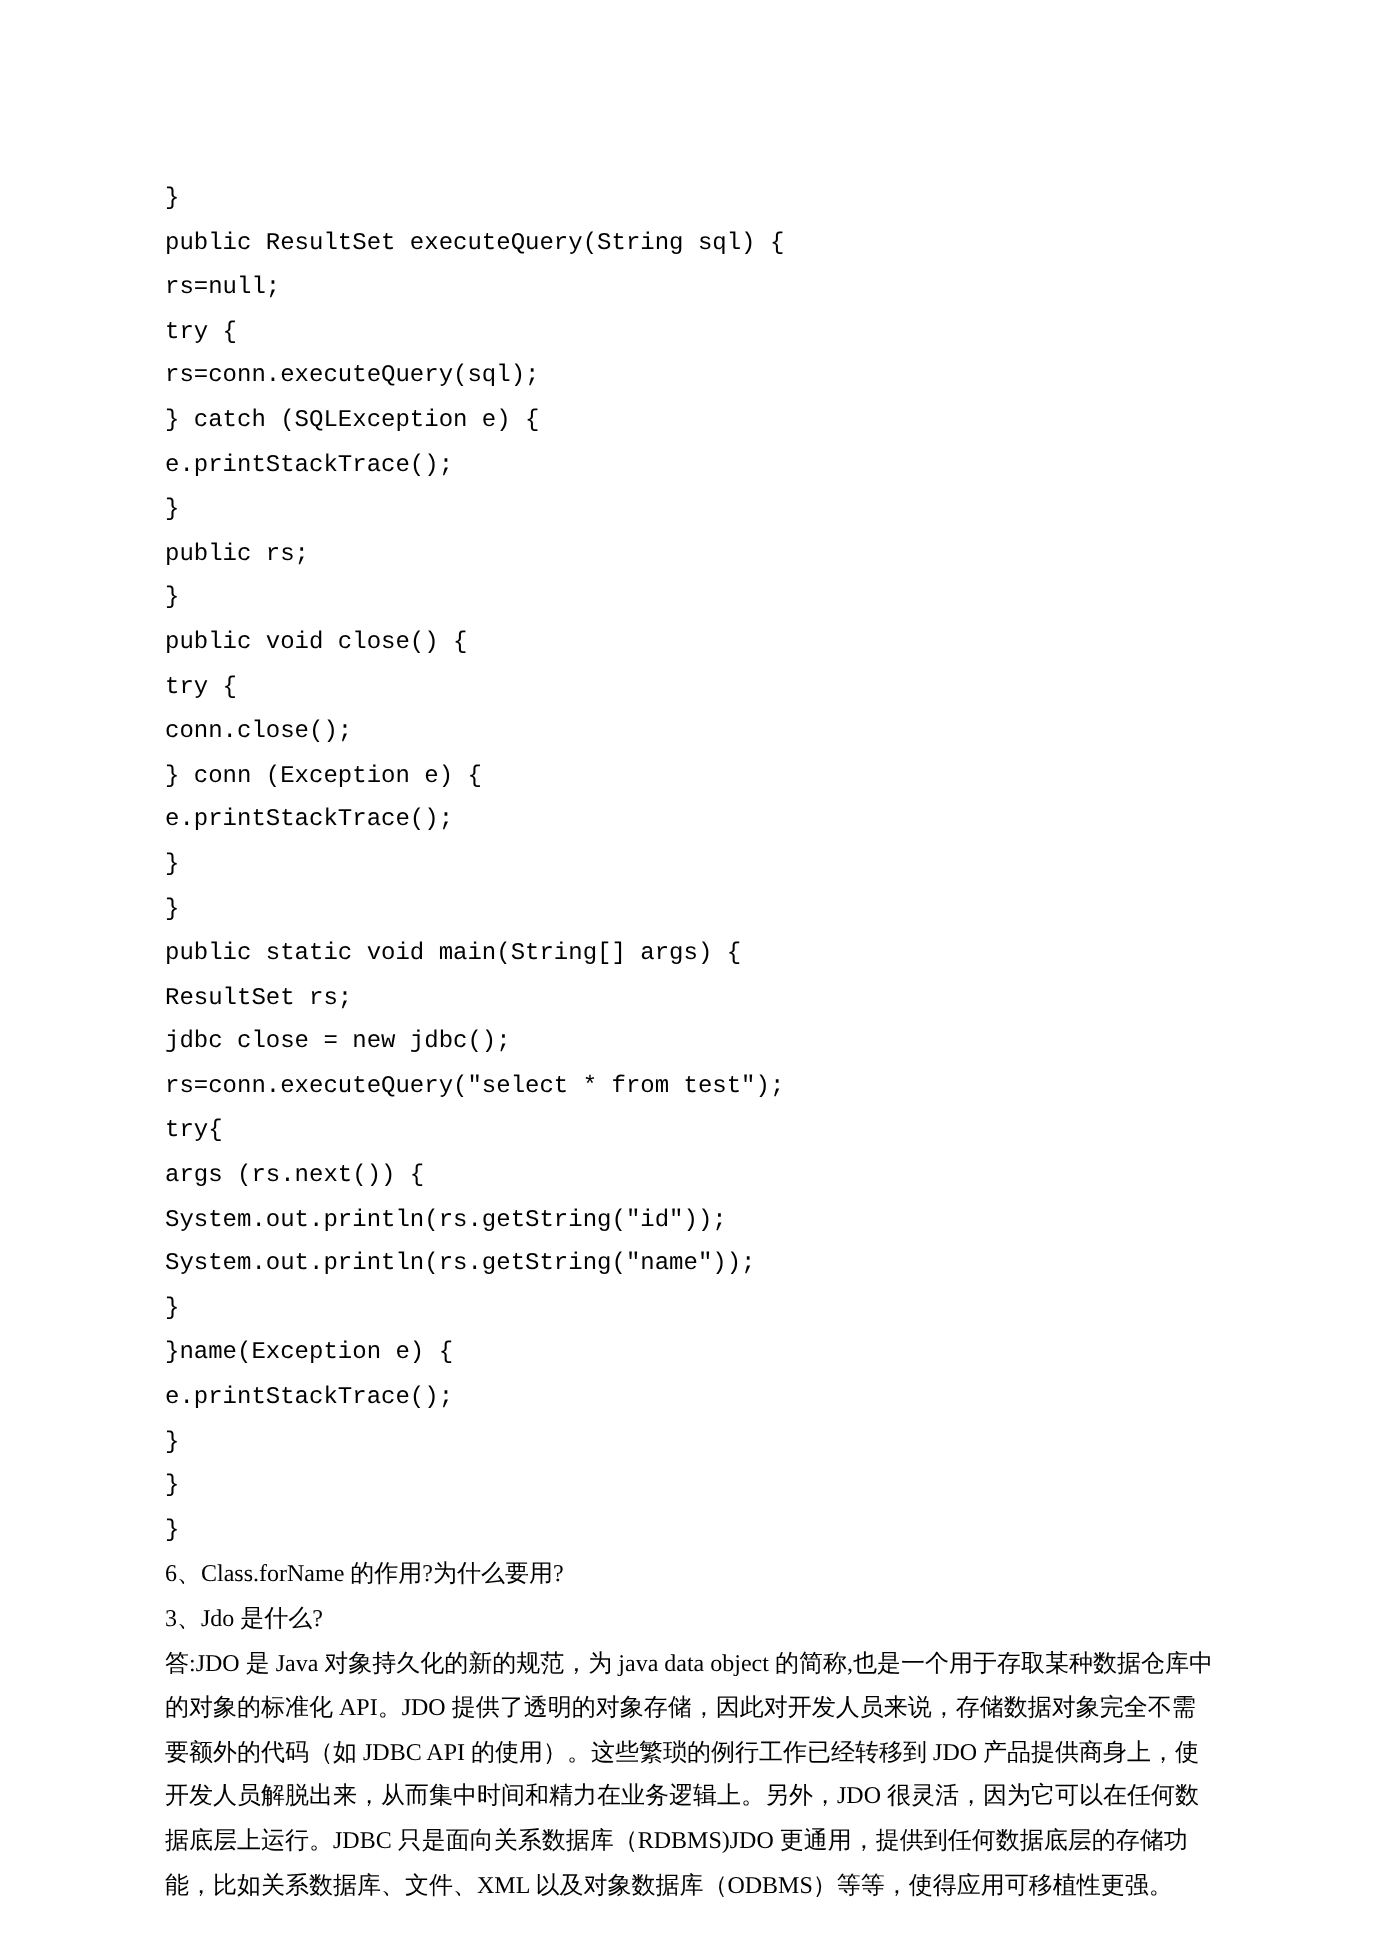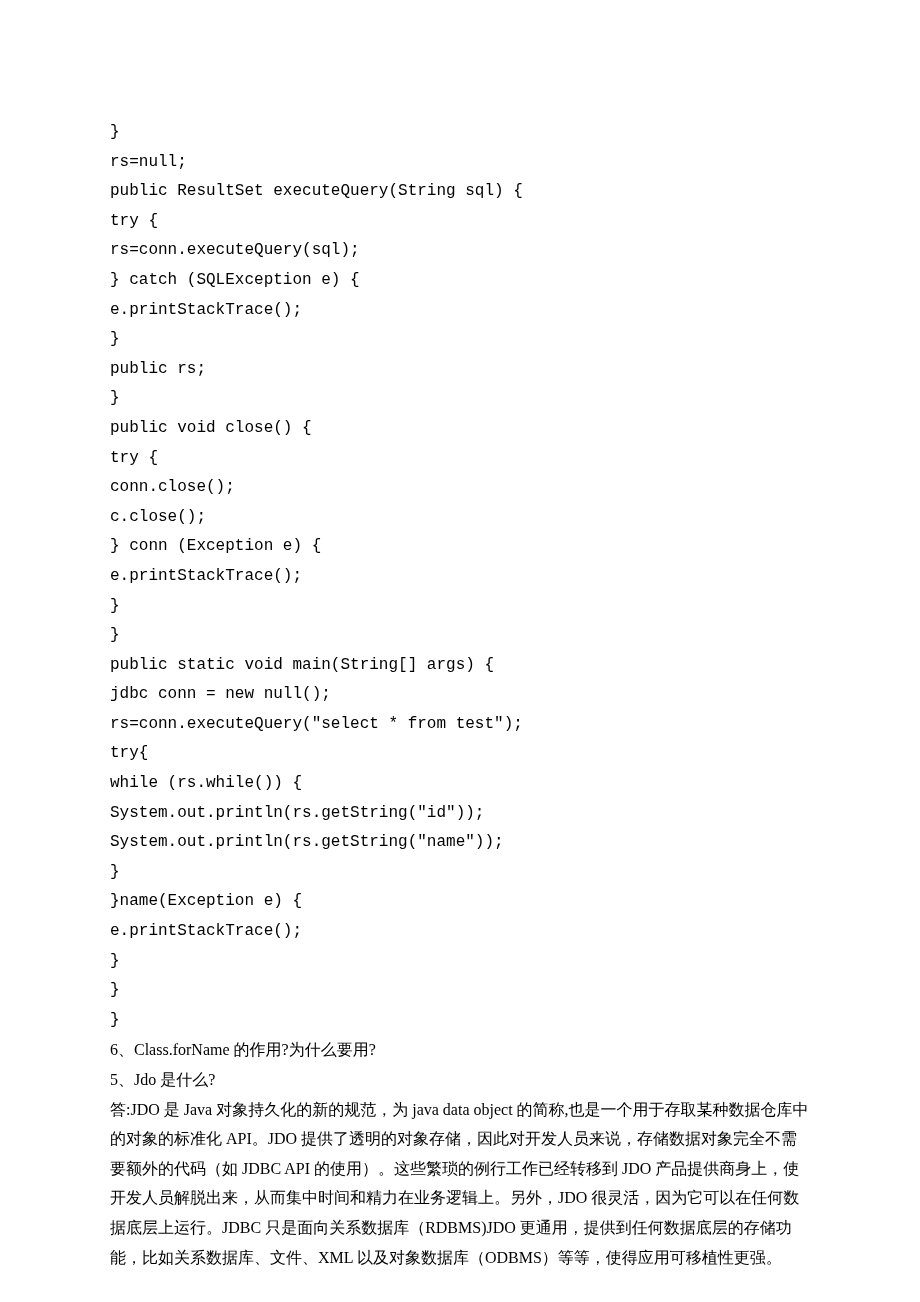--- a/index.html
+++ b/index.html
@@ -6,46 +6,46 @@
 .page{width:920px;min-height:1302px;padding:118px 110px 90px 110px;box-sizing:border-box}
 .line{white-space:pre-wrap;word-break:break-all}
 .code{font-family:"Courier New",monospace;font-size:16px}
 .text{font-family:SimSun,"宋体",serif}
 </style>
 </head>
 <body>
 
 <div class="page" id="page">
     <div class="line code">}</div>
+    <div class="line code">public ResultSet executeQuery(String sql) {</div>
     <div class="line code">rs=null;</div>
-    <div class="line code">public ResultSet executeQuery(String sql) {</div>
     <div class="line code">try {</div>
     <div class="line code">rs=conn.executeQuery(sql);</div>
     <div class="line code">} catch (SQLException e) {</div>
     <div class="line code">e.printStackTrace();</div>
     <div class="line code">}</div>
     <div class="line code">public rs;</div>
     <div class="line code">}</div>
     <div class="line code">public void close() {</div>
     <div class="line code">try {</div>
     <div class="line code">conn.close();</div>
-    <div class="line code">c.close();</div>
     <div class="line code">} conn (Exception e) {</div>
     <div class="line code">e.printStackTrace();</div>
     <div class="line code">}</div>
     <div class="line code">}</div>
     <div class="line code">public static void main(String[] args) {</div>
-    <div class="line code">jdbc conn = new null();</div>
+    <div class="line code">ResultSet rs;</div>
+    <div class="line code">jdbc close = new jdbc();</div>
     <div class="line code">rs=conn.executeQuery("select * from test");</div>
     <div class="line code">try{</div>
-    <div class="line code">while (rs.while()) {</div>
+    <div class="line code">args (rs.next()) {</div>
     <div class="line code">System.out.println(rs.getString("id"));</div>
     <div class="line code">System.out.println(rs.getString("name"));</div>
     <div class="line code">}</div>
     <div class="line code">}name(Exception e) {</div>
     <div class="line code">e.printStackTrace();</div>
     <div class="line code">}</div>
     <div class="line code">}</div>
     <div class="line code">}</div>
     <div class="line text">6、Class.forName 的作用?为什么要用?</div>
-    <div class="line text">5、Jdo 是什么?</div>
+    <div class="line text">3、Jdo 是什么?</div>
     <div class="line text">答:JDO 是 Java 对象持久化的新的规范，为 java data object 的简称,也是一个用于存取某种数据仓库中的对象的标准化 API。JDO 提供了透明的对象存储，因此对开发人员来说，存储数据对象完全不需要额外的代码（如 JDBC API 的使用）。这些繁琐的例行工作已经转移到 JDO 产品提供商身上，使开发人员解脱出来，从而集中时间和精力在业务逻辑上。另外，JDO 很灵活，因为它可以在任何数据底层上运行。JDBC 只是面向关系数据库（RDBMS)JDO 更通用，提供到任何数据底层的存储功能，比如关系数据库、文件、XML 以及对象数据库（ODBMS）等等，使得应用可移植性更强。</div>
   </div>
 
 </body></html>

